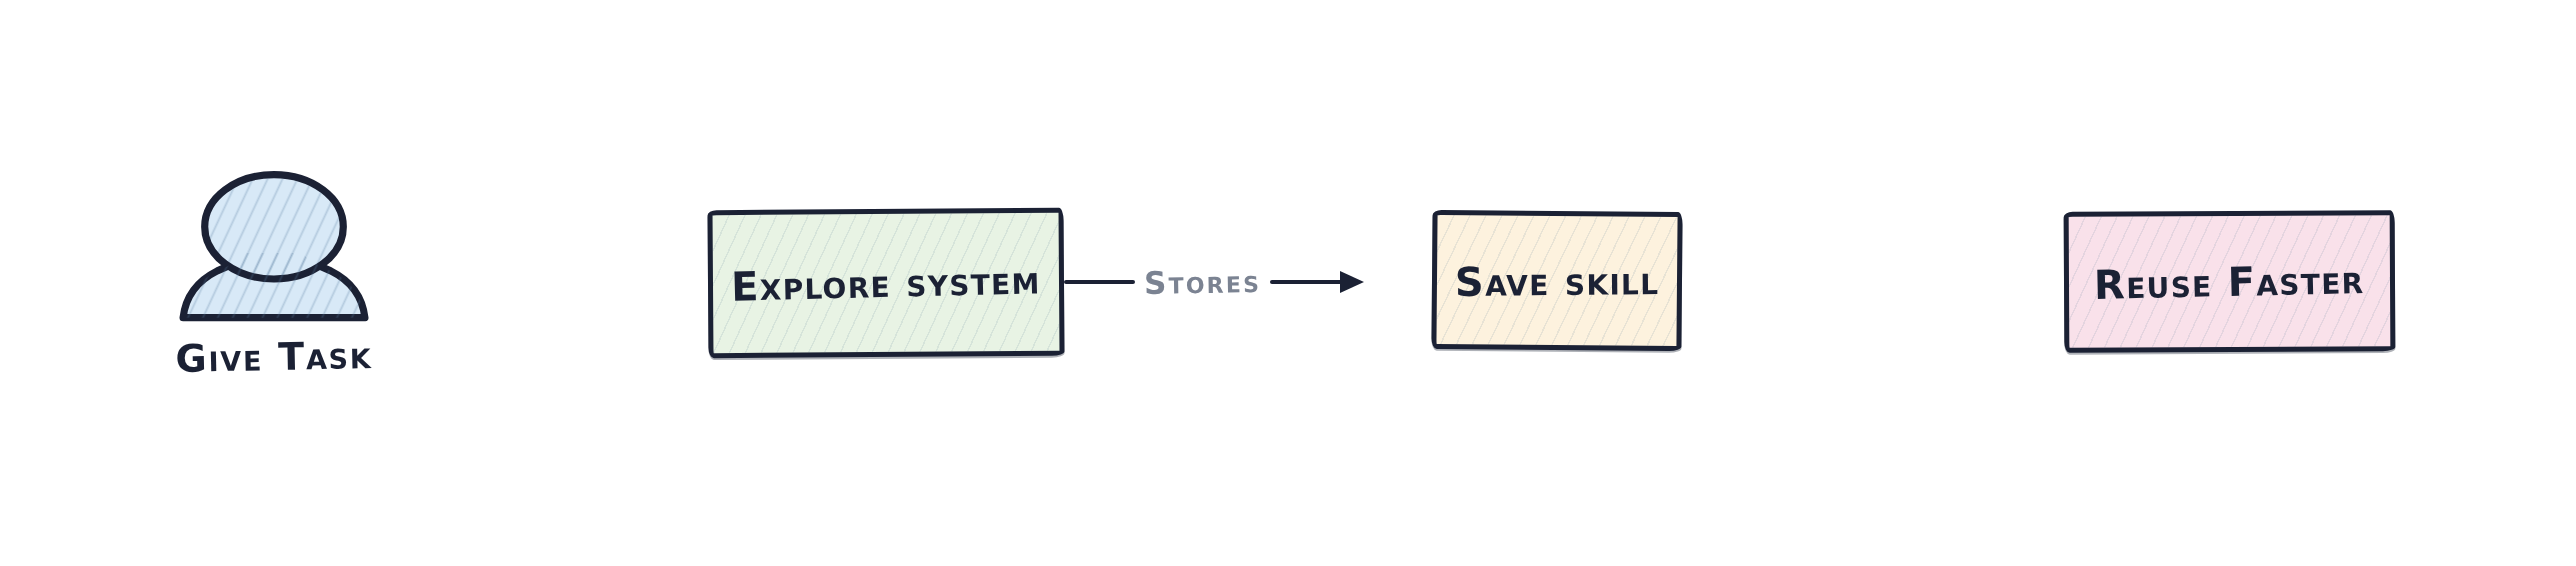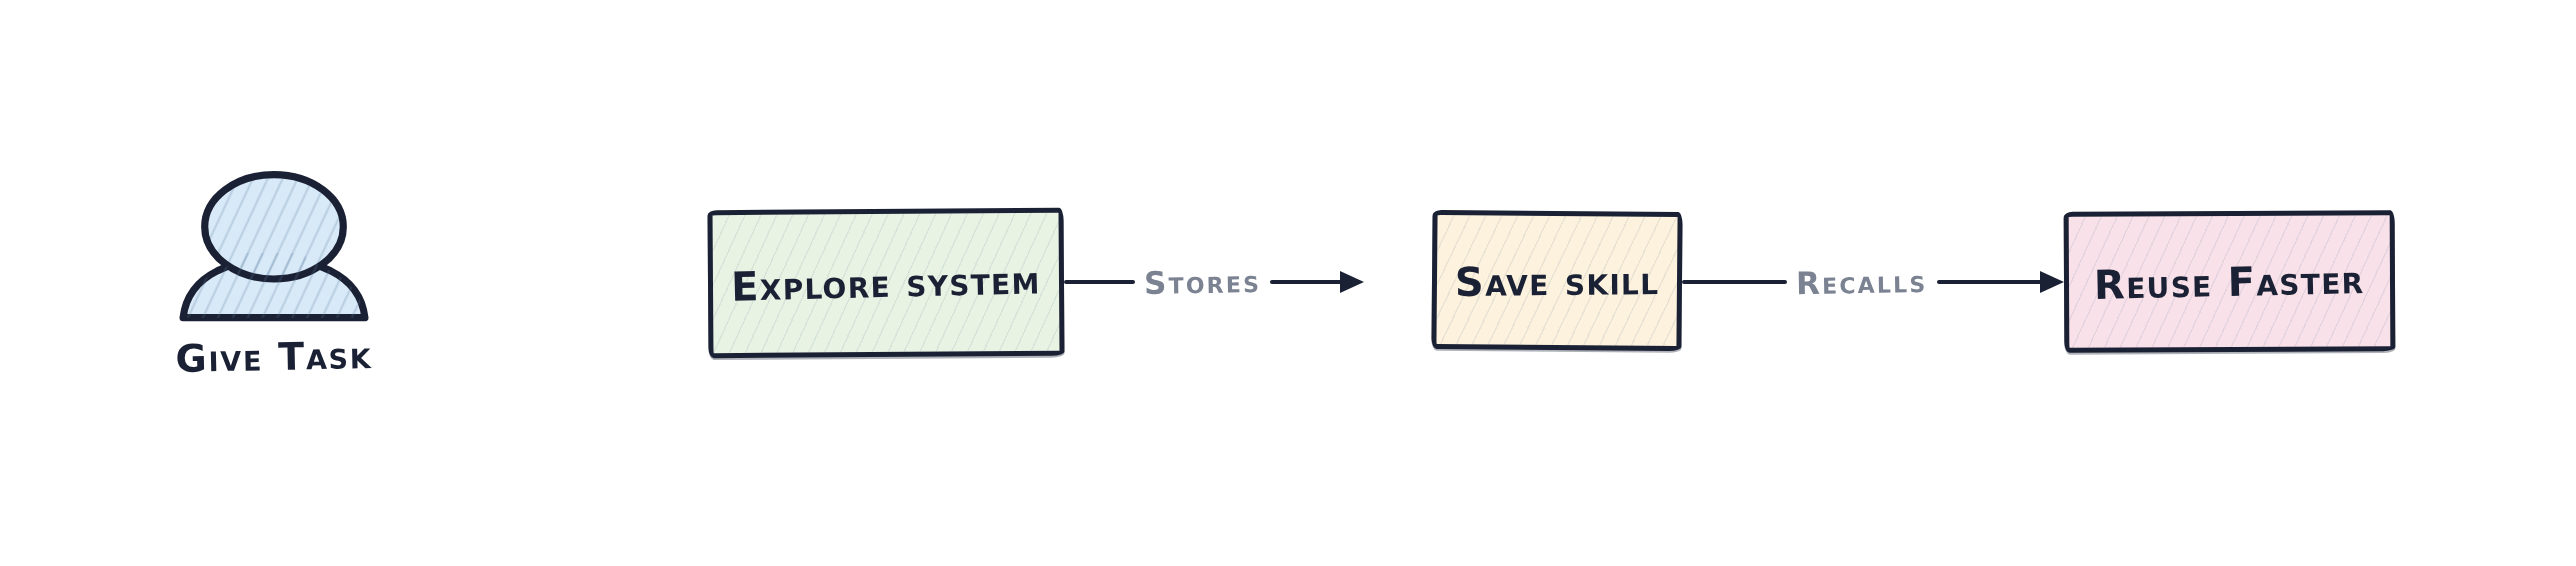--- a/index.html
+++ b/index.html
@@ -136,25 +136,19 @@
     <div class="edge-line"></div>
     <div class="edge-label">Stores</div>
     <div class="edge-line"></div>
     <div class="arrowhead"></div>
   </div>
 
   <div class="node node-save" style="background-color: rgb(253, 242, 222);">
     <div class="node-label">Save skill</div>
   </div>
 
-  <div class="edge edge-3">
-    <div class="edge-line"></div>
-    <div class="edge-label">Recalls</div>
-    <div class="edge-line"></div>
-    <div class="arrowhead"></div>
-  </div>
 
   <div class="node node-reuse" style="background-color: rgb(249, 225, 234);">
     <div class="node-label">Reuse Faster</div>
   </div>
 
 </div>
 
 
 </body></html>

